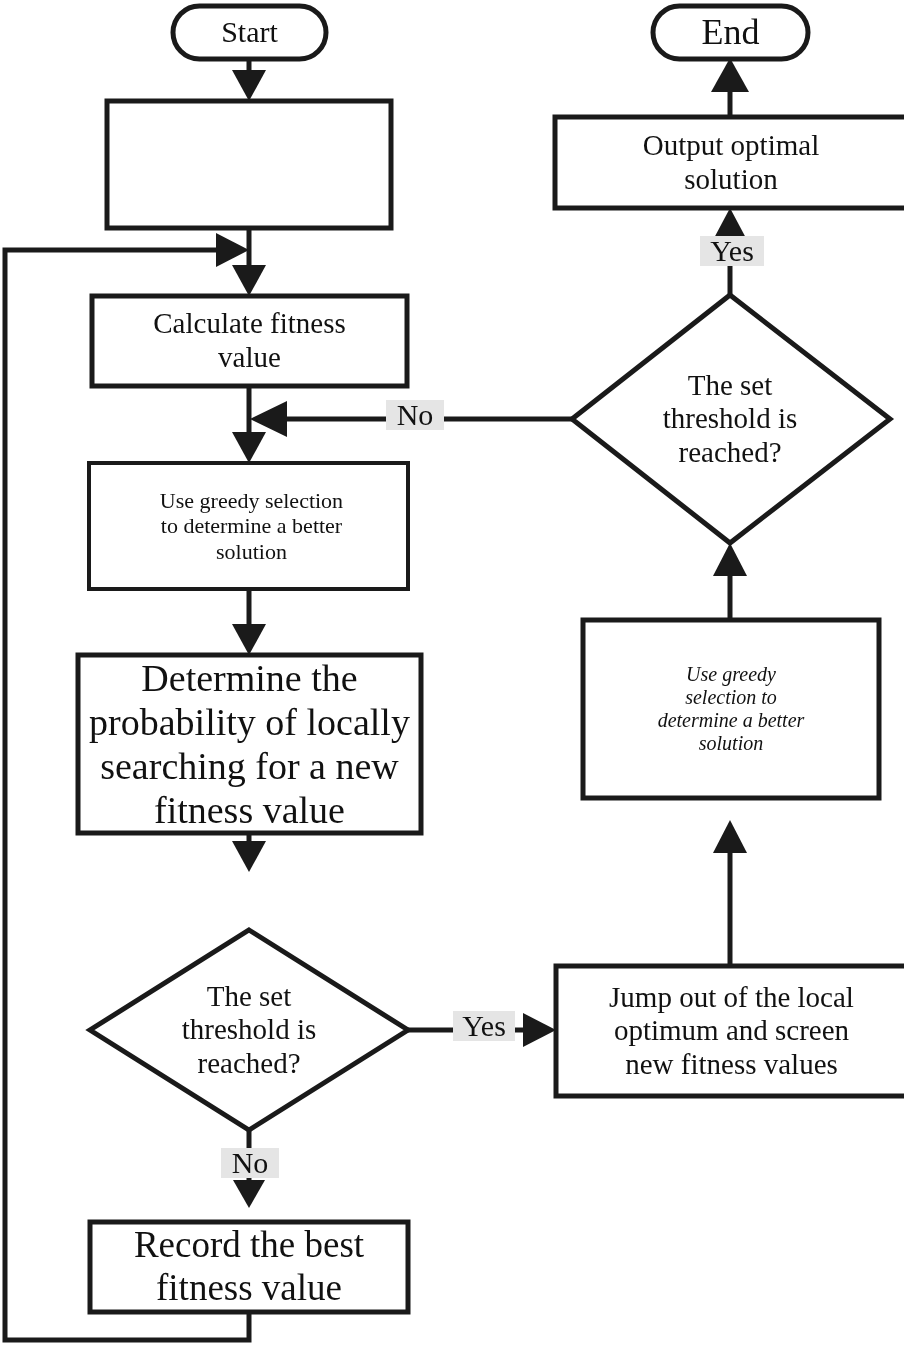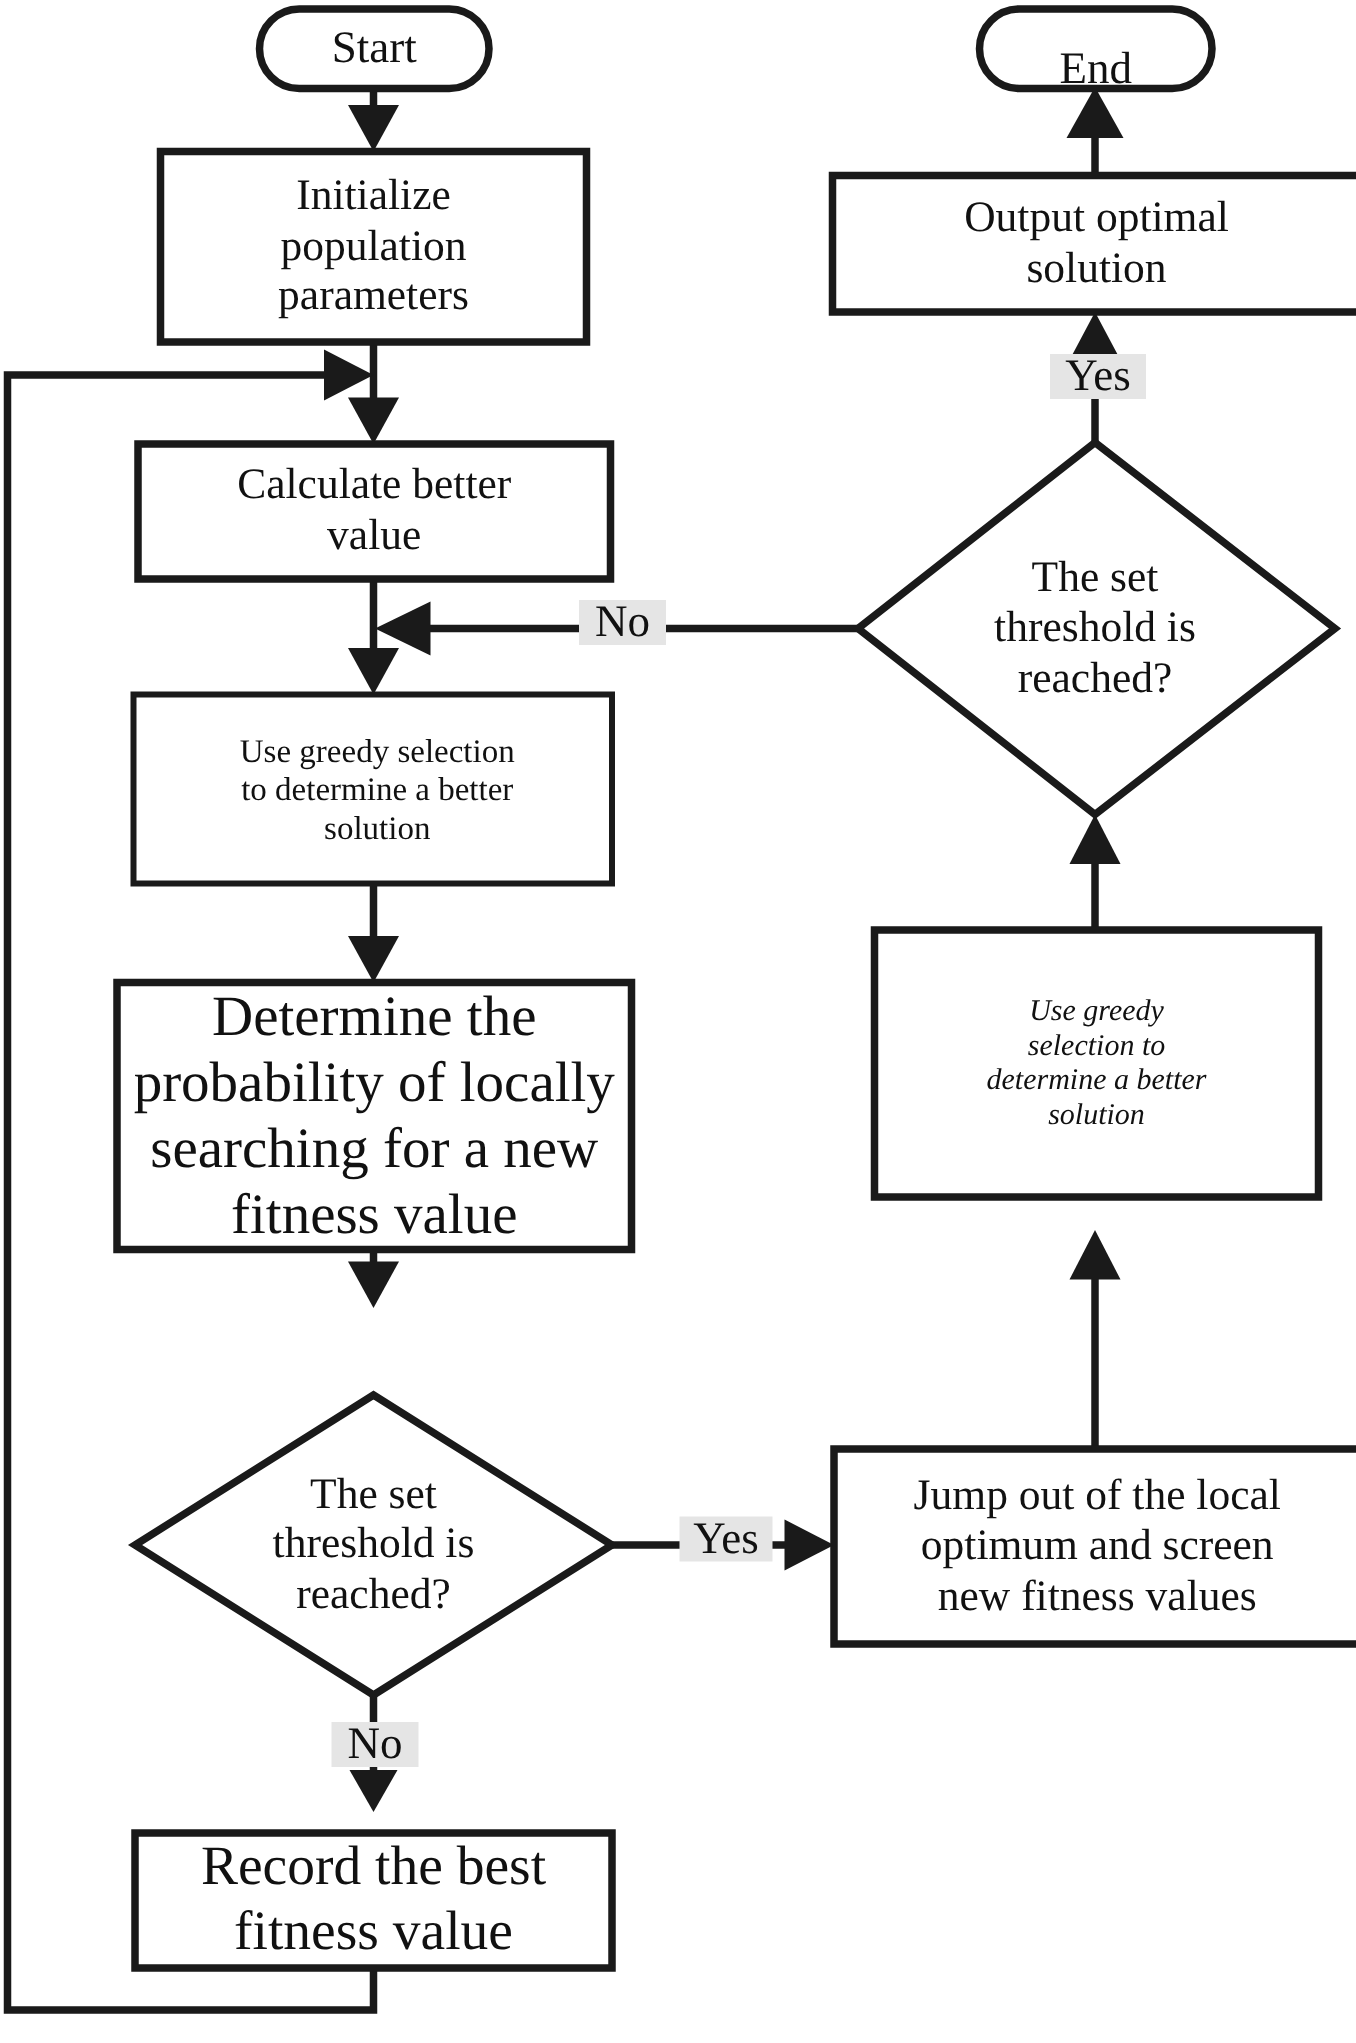--- a/index.html
+++ b/index.html
@@ -157,30 +157,27 @@
     <polygon class="node-shape" points="249,930 408,1030 249,1130 90,1030"></polygon>
 
     <rect class="node-shape" x="556" y="966" width="351" height="130"></rect>
 
     <rect class="node-shape" x="90" y="1222" width="318" height="90"></rect>
 
   </svg>
 
   <div class="node-label" style="left:173px; top:6px; width:153px; height:53px; font-size:30px;">Start</div>
 
-  <div class="node-label" style="left:653px; top:20px; width:155px; height:53px; font-size:30px;">End</div>
-
-  <div class="node-label" style="left:107px; top:101px; width:284px; height:127px; font-size:29px;">Initialize
-population
-parameters</div>
+  <div class="node-label" style="left:653px; top:6px; width:155px; height:53px; font-size:36px;">End</div>
+
 
   <div class="node-label" style="left:555px; top:117px; width:352px; height:91px; font-size:29px;">Output optimal
 solution</div>
 
-  <div class="node-label" style="left:92px; top:296px; width:315px; height:90px; font-size:29px;">Calculate better
+  <div class="node-label" style="left:92px; top:296px; width:315px; height:90px; font-size:29px;">Calculate fitness
 value</div>
 
   <div class="node-label" style="left:89px; top:463px; width:325px; height:126px; font-size:22px;">Use greedy selection
 to determine a better
 solution</div>
 
   <div class="node-label" style="left:622px; top:355px; width:216px; height:128px; font-size:29px;">The set
 threshold is
 reached?</div>
 

